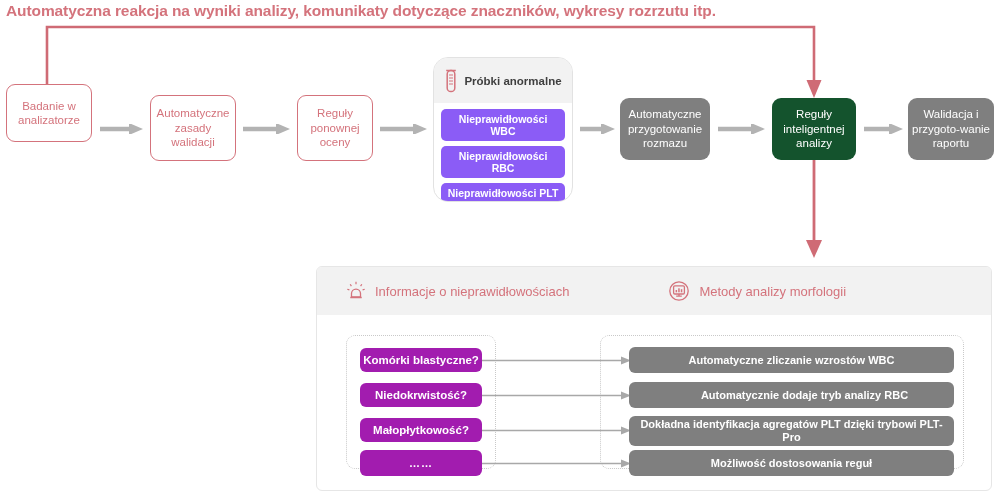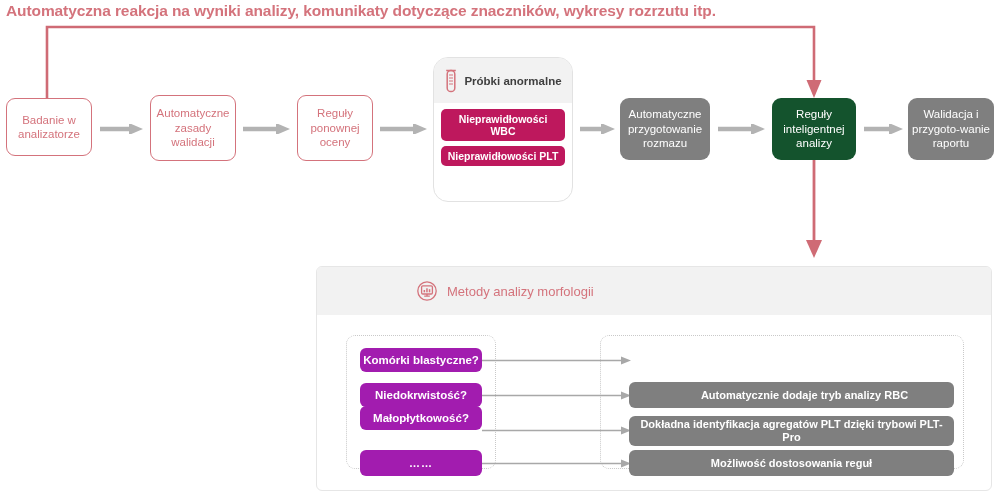--- a/index.html
+++ b/index.html
@@ -99,21 +99,21 @@
     color: #3f3f3f;
     text-align: center;
   }
   .sample-body {
     padding: 6px 7px;
     display: flex;
     flex-direction: column;
     gap: 5px;
   }
   .pill {
-    background: #be185d;
+    background: #8b5cf6;
     color: #ffffff;
     border-radius: 5px;
     font-size: 10.5px;
     line-height: 12px;
     font-weight: bold;
     text-align: center;
     padding: 4px 6px;
   }
 
   
@@ -219,21 +219,21 @@
 
 <div id="stage">
 
   <div class="title">Automatyczna reakcja na wyniki analizy, komunikaty dotyczące znaczników, wykresy rozrzutu itp.</div>
 
   <svg class="bracket" viewBox="0 0 996 105" width="996" height="105">
     <path d="M 47 84 L 47 7 L 814 7 L 814 62" fill="none" stroke="#cf6b75" stroke-width="2.6"></path>
     <polygon points="814,78 806.5,60 821.5,60" fill="#cf6b75"></polygon>
   </svg>
 
-  <div class="node outline" style="left:6px;  top:98px; width:86px;  height:58px;">
+  <div class="node outline" style="left:6px;  top:84px; width:86px;  height:58px;">
     <span>Badanie w analizatorze</span>
   </div>
 
   <div class="node outline" style="left:150px; top:95px; width:86px; height:66px;">
     <span>Automatyczne zasady walidacji</span>
   </div>
 
   <div class="node outline" style="left:297px; top:95px; width:76px; height:66px;">
     <span>Reguły ponownej oceny</span>
   </div>
@@ -245,20 +245,21 @@
         <line x1="2.2" y1="2.5" x2="11.8" y2="2.5" stroke="#d4737c" stroke-width="1.6"></line>
         <line x1="5" y1="7" x2="9" y2="7" stroke="#d4737c" stroke-width="1"></line>
         <line x1="5" y1="10" x2="9" y2="10" stroke="#d4737c" stroke-width="1"></line>
         <line x1="5" y1="13" x2="9" y2="13" stroke="#d4737c" stroke-width="1"></line>
         <line x1="5" y1="16" x2="9" y2="16" stroke="#d4737c" stroke-width="1"></line>
       </svg>
       <div class="sample-head-text">Próbki anormalne</div>
     </div>
     <div class="sample-body">
       <div class="pill">Nieprawidłowości WBC</div>
+      <div class="pill">Nieprawidłowości RBC</div>
       <div class="pill">Nieprawidłowości PLT</div>
     </div>
   </div>
 
   <div class="node gray" style="left:620px; top:98px; width:90px; height:62px;">
     <span>Automatyczne przygotowanie rozmazu</span>
   </div>
 
   <div class="node red" style="left:772px; top:98px; width:84px; height:62px;">
     <span>Reguły inteligentnej analizy</span>
@@ -294,59 +295,72 @@
   </svg>
 
   <svg style="position:absolute; left:800px; top:160px; width:30px; height:100px;" viewBox="0 0 30 100">
     <line x1="14" y1="0" x2="14" y2="82" stroke="#cf6b75" stroke-width="2.8"></line>
     <polygon points="14,98 6,80 22,80" fill="#cf6b75"></polygon>
   </svg>
 
   <div class="panel">
 
     <div class="panel-head">
+      <div class="panel-head-group g1">
+        <svg width="20" height="20" viewBox="0 0 20 20">
+          <path d="M5.5 16 v-3.4 a4.5 4.5 0 0 1 9 0 V16 z" fill="none" stroke="#d4737c" stroke-width="1.3"></path>
+          <line x1="4.3" y1="16.4" x2="15.7" y2="16.4" stroke="#d4737c" stroke-width="1.5"></line>
+          <line x1="10" y1="0.8" x2="10" y2="3.2" stroke="#d4737c" stroke-width="1.2"></line>
+          <line x1="4.2" y1="3.2" x2="5.4" y2="5.1" stroke="#d4737c" stroke-width="1.2"></line>
+          <line x1="15.8" y1="3.2" x2="14.6" y2="5.1" stroke="#d4737c" stroke-width="1.2"></line>
+          <line x1="1.3" y1="8.2" x2="3.4" y2="8.9" stroke="#d4737c" stroke-width="1.2"></line>
+          <line x1="18.7" y1="8.2" x2="16.6" y2="8.9" stroke="#d4737c" stroke-width="1.2"></line>
+        </svg>
+        <div class="panel-head-text">Informacje o nieprawidłowościach</div>
+      </div>
       <div class="panel-head-group g2">
         <svg width="22" height="22" viewBox="0 0 22 22">
           <circle cx="11" cy="11" r="9.2" fill="none" stroke="#d4737c" stroke-width="1.3"></circle>
           <rect x="5.6" y="5.8" width="10.8" height="8.2" rx="1.2" fill="none" stroke="#d4737c" stroke-width="1.3"></rect>
           <rect x="7.6" y="10" width="1.5" height="2.3" fill="#d4737c"></rect>
           <rect x="10.2" y="8.3" width="1.5" height="4" fill="#d4737c"></rect>
           <rect x="12.8" y="9.2" width="1.5" height="3.1" fill="#d4737c"></rect>
           <line x1="11" y1="14" x2="11" y2="16" stroke="#d4737c" stroke-width="1.3"></line>
           <line x1="8.2" y1="16.2" x2="13.8" y2="16.2" stroke="#d4737c" stroke-width="1.3"></line>
         </svg>
         <div class="panel-head-text">Metody analizy morfologii</div>
       </div>
     </div>
 
     <div class="panel-body">
       <div class="dashbox left"></div>
       <div class="dashbox right"></div>
 
       <div class="qitem" style="top:33px;">Komórki blastyczne?</div>
       <div class="qitem" style="top:68px;">Niedokrwistość?</div>
-      <div class="qitem" style="top:91px;">Małopłytkowość?</div>
+      <div class="qitem" style="top:103px;">Małopłytkowość?</div>
       <div class="qitem ellipsis-dots" style="top:135px; height:26px;">……</div>
 
       <svg class="connector" style="top:41px;" viewBox="0 0 150 9">
         <line x1="0" y1="4.5" x2="140" y2="4.5" stroke="#a8a8a8" stroke-width="1.3"></line>
         <polygon points="149,4.5 139,8.5 139,0.5" fill="#a8a8a8"></polygon>
       </svg>
       <svg class="connector" style="top:76px;" viewBox="0 0 150 9">
         <line x1="0" y1="4.5" x2="140" y2="4.5" stroke="#a8a8a8" stroke-width="1.3"></line>
         <polygon points="149,4.5 139,8.5 139,0.5" fill="#a8a8a8"></polygon>
       </svg>
       <svg class="connector" style="top:111px;" viewBox="0 0 150 9">
         <line x1="0" y1="4.5" x2="140" y2="4.5" stroke="#a8a8a8" stroke-width="1.3"></line>
         <polygon points="149,4.5 139,8.5 139,0.5" fill="#a8a8a8"></polygon>
       </svg>
       <svg class="connector" style="top:144px;" viewBox="0 0 150 9">
         <line x1="0" y1="4.5" x2="140" y2="4.5" stroke="#a8a8a8" stroke-width="1.3"></line>
         <polygon points="149,4.5 139,8.5 139,0.5" fill="#a8a8a8"></polygon>
       </svg>
 
+      <div class="aitem" style="top:32px;">Automatyczne zliczanie wzrostów WBC</div>
       <div class="aitem" style="top:67px;padding-left:32px;">Automatycznie dodaje tryb analizy RBC</div>
       <div class="aitem" style="top:101px; height:30px;">Dokładna identyfikacja agregatów PLT dzięki trybowi PLT-Pro</div>
       <div class="aitem" style="top:135px;">Możliwość dostosowania reguł</div>
     </div>
   </div>
 
 </div>
 
 </body></html>

